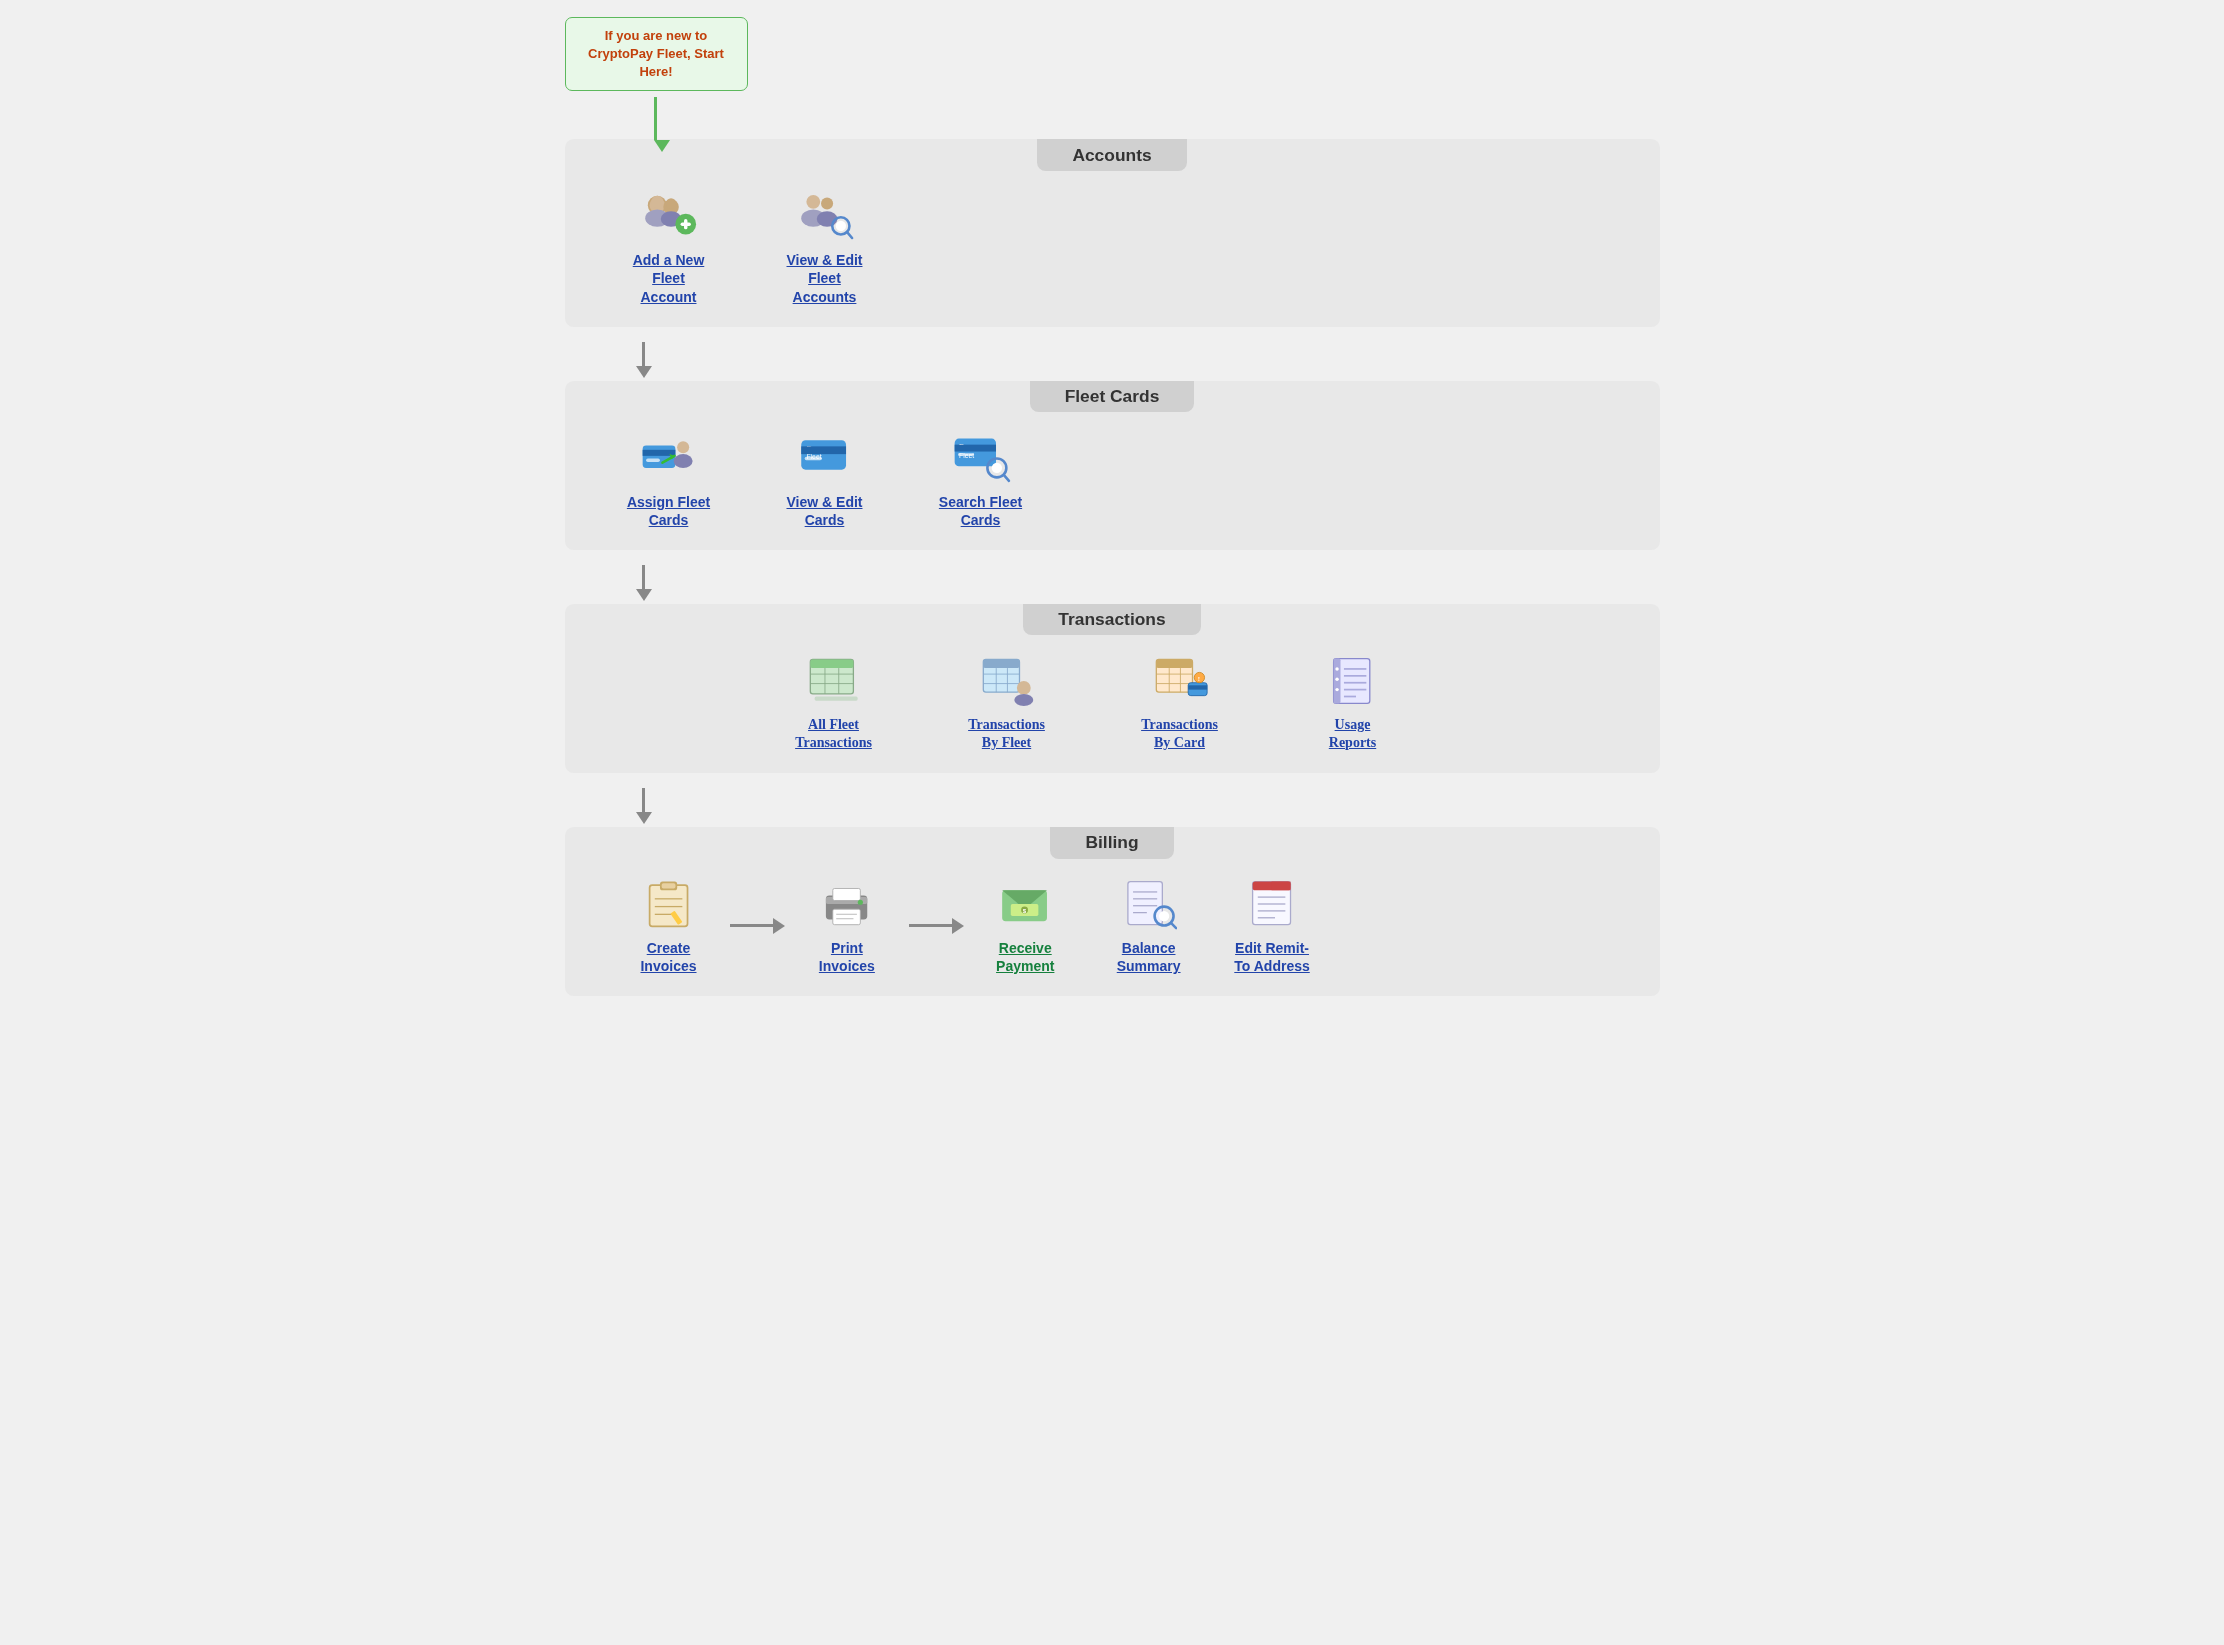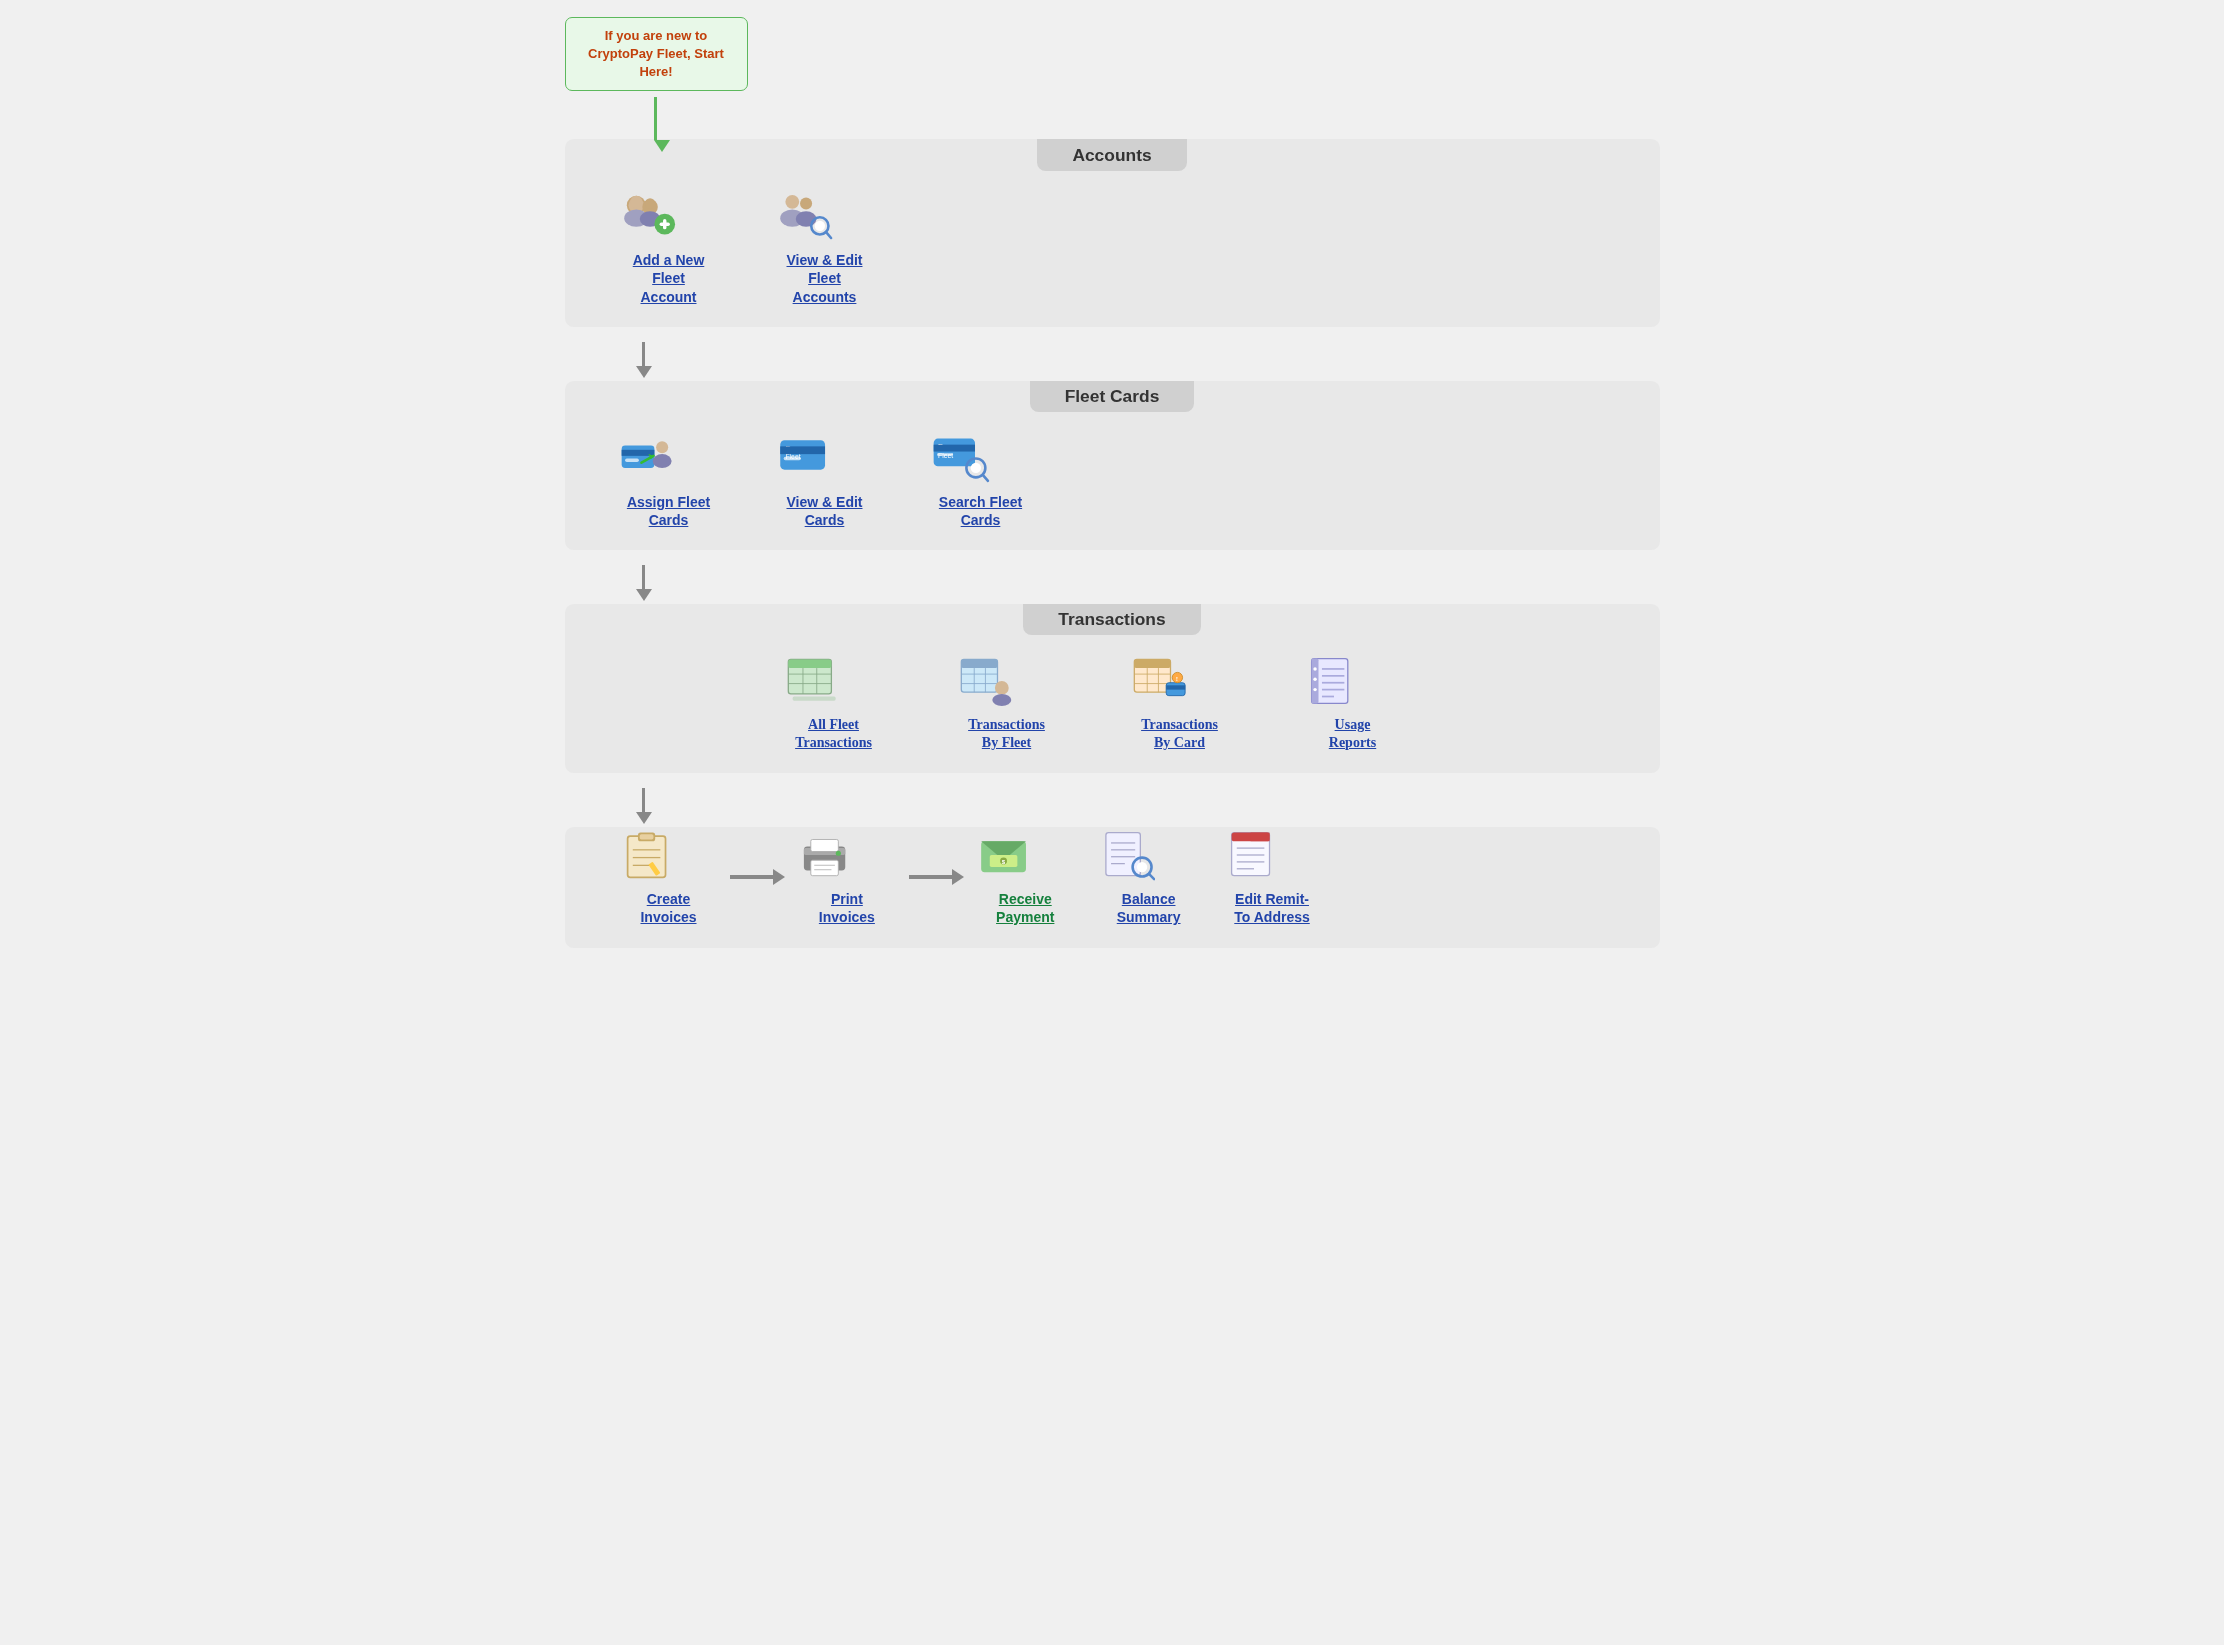--- a/index.html
+++ b/index.html
@@ -82,20 +82,21 @@
       display: flex;
       flex-direction: row;
       align-items: flex-start;
       justify-content: flex-start;
       padding: 0 26px;
       gap: 52px;
     }
     .item-link {
       display: flex;
       flex-direction: column;
+      align-items: center;
       text-align: center;
       cursor: pointer;
       min-width: 104px;
     }
     .item-icon {
       width: 61px;
       height: 56px;
       margin-bottom: 7px;
       display: flex;
       align-items: center;
@@ -409,20 +410,23 @@
   </div>
 
   <div class="gray-arrow">
     <div class="gray-arrow-inner">
       <div class="line"></div>
       <div class="arrowhead"></div>
     </div>
   </div>
 
   <div class="section-block billing-section">
+    <div class="section-title-bar">
+      <div class="section-title">Billing</div>
+    </div>
     <div class="section-items">
 
       <div class="item-link">
         <div class="item-icon">
           <svg width="56" height="52" viewBox="0 0 65 60">
 
             <rect x="10" y="8" width="44" height="48" rx="3" fill="#f5e8c8" stroke="#c8aa66" stroke-width="2"></rect>
 
             <rect x="22" y="4" width="20" height="10" rx="3" fill="#c8aa66"></rect>
             <rect x="24" y="6" width="16" height="6" rx="2" fill="#e8d0a0"></rect>

